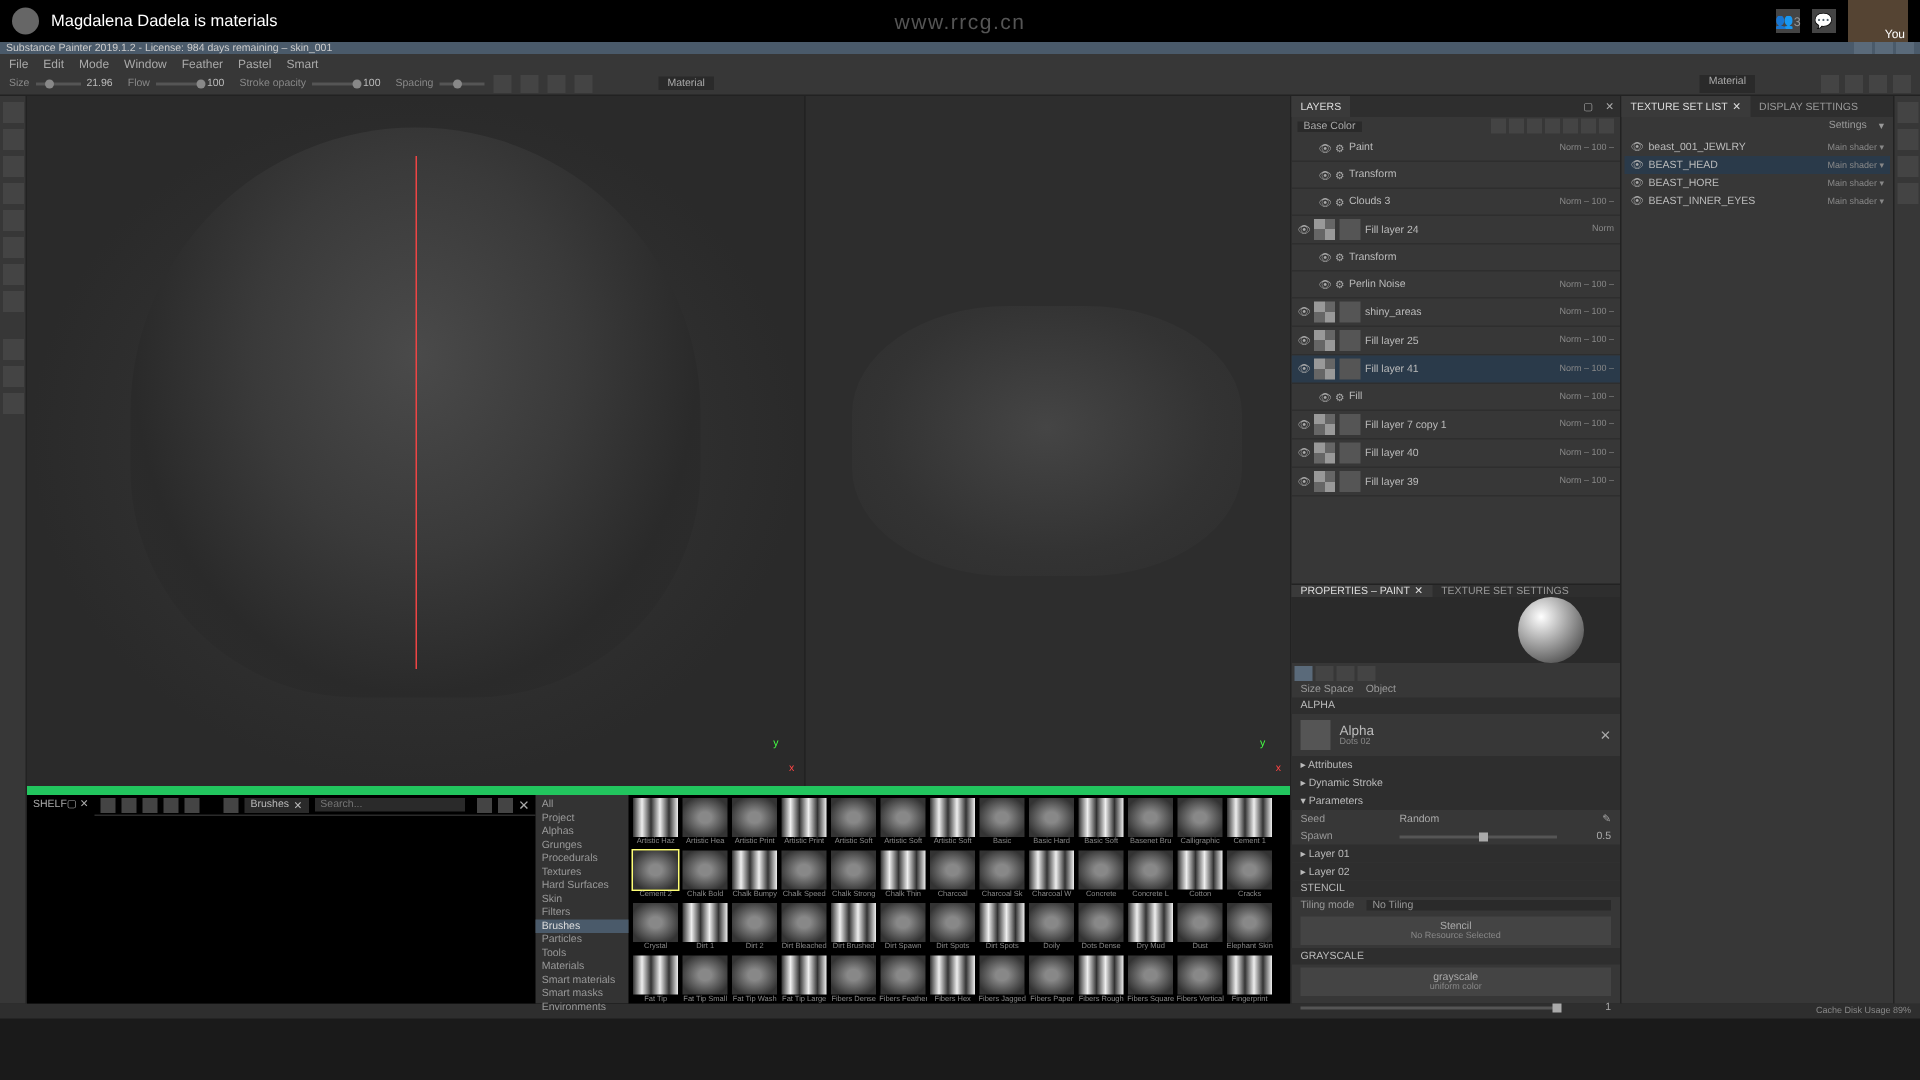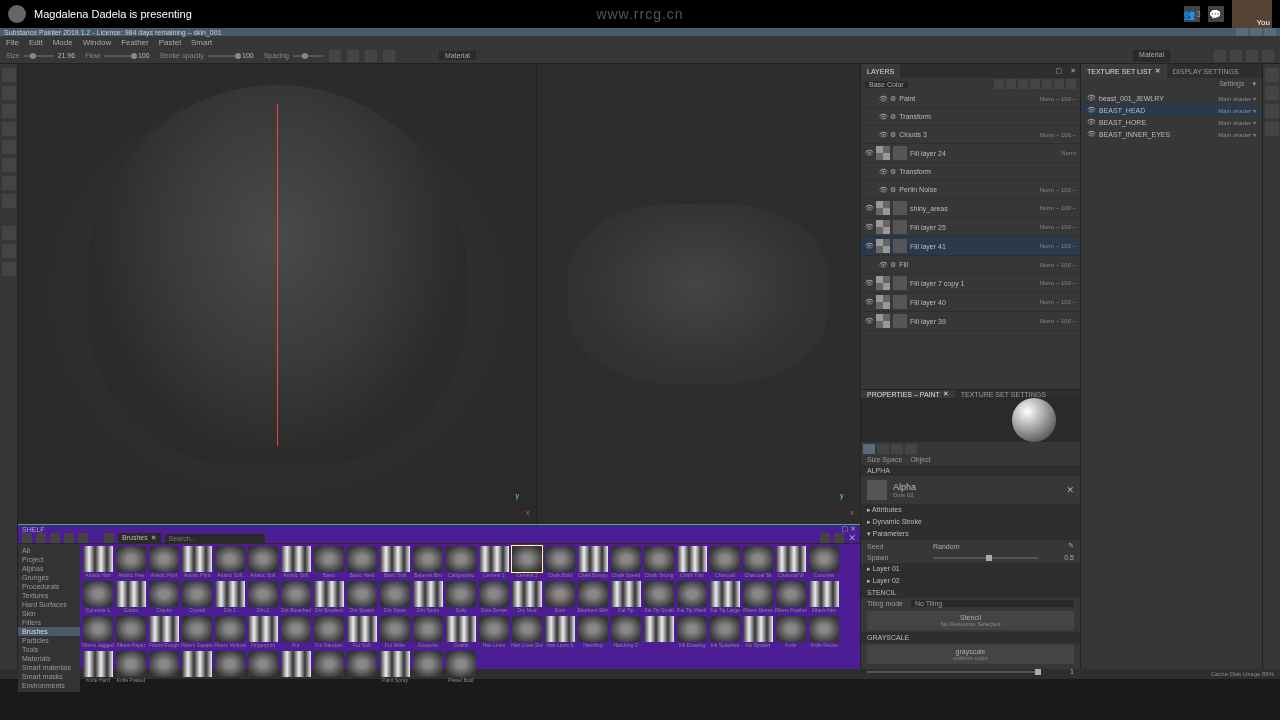--- a/index.html
+++ b/index.html
@@ -42,21 +42,21 @@
 
 .creature { position: absolute; left: 50%; top: 50%; transform: translate(-50%, -55%); width: 380px; height: 380px; }
 .creature-shape { width: 100%; height: 100%; background: radial-gradient(ellipse at 50% 40%, #4a4a4a 0%, #3a3a3a 40%, #2a2a2a 70%, transparent 100%); border-radius: 50% 50% 40% 40%; }
 .red-line { position: absolute; left: 50%; top: 5%; width: 1px; height: 90%; background: #e44; }
 .gizmo { position: absolute; bottom: 8px; right: 8px; width: 20px; height: 20px; }
 .gizmo::before { content: 'y'; color: #4f4; position: absolute; top: -4px; left: 8px; font-size: 7px; }
 .gizmo::after { content: 'x'; color: #f44; position: absolute; bottom: 0; right: -2px; font-size: 7px; }
 
 .creature-2d { position: absolute; left: 50%; top: 50%; transform: translate(-50%, -50%); width: 260px; height: 180px; background: radial-gradient(ellipse at 50% 45%, #454545 0%, #333 60%, transparent 100%); border-radius: 40%; }
 
-.shelf { height: 145px; background: #4c1d95; border-top: 1px solid #22c55e; display: flex; flex-direction: column; }
+.shelf { height: 145px; background: #000000; border-top: 6px solid #22c55e; display: flex; }
 .shelf-header { height: 12px; display: flex; align-items: center; padding: 0 4px; font-size: 7px; justify-content: space-between; }
 .shelf-body { flex: 1; display: flex; }
 .shelf-icons { height: 14px; display: flex; gap: 4px; padding: 0 4px; align-items: center; border-bottom: 1px solid #2a2a2a; }
 .shelf-ico { width: 10px; height: 10px; background: #444; }
 .filter-tab { background: #2a2a2a; padding: 1px 4px; font-size: 7px; color: #bbb; display: flex; gap: 3px; }
 .search-input { background: #2a2a2a; border: none; color: #888; font-size: 7px; padding: 1px 4px; width: 100px; }
 
 .shelf-cats { width: 62px; background: #333; display: flex; flex-direction: column; padding: 2px 0; }
 .cat-item { font-size: 7px; padding: 1px 4px; color: #999; }
 .cat-item.active { background: #4a5a6a; color: #ddd; }
@@ -120,21 +120,21 @@
 .far-right { width: 18px; background: #373737; display: flex; flex-direction: column; gap: 4px; padding: 4px 2px; border-left: 1px solid #222; }
 .far-right .ico { width: 14px; height: 14px; background: #444; }
 
 .statusbar { height: 10px; background: #2e2e2e; font-size: 6px; color: #888; display: flex; align-items: center; justify-content: flex-end; padding: 0 6px; }
 </style>
 </head>
 <body>
 
 <div class="video-bar">
   <div class="avatar"></div>
-  <div class="presenting">Magdalena Dadela is presenting</div>
+  <div class="presenting">Magdalena Dadela is materials</div>
   <div class="watermark-url">www.rrcg.cn</div>
   <div class="video-right">
     <div class="vc-icon">👥<sup>3</sup></div>
     <div class="vc-icon">💬</div>
     <div class="you-thumb">
         <span class="you-label">You</span>
       </div>
   </div>
 </div>
 

